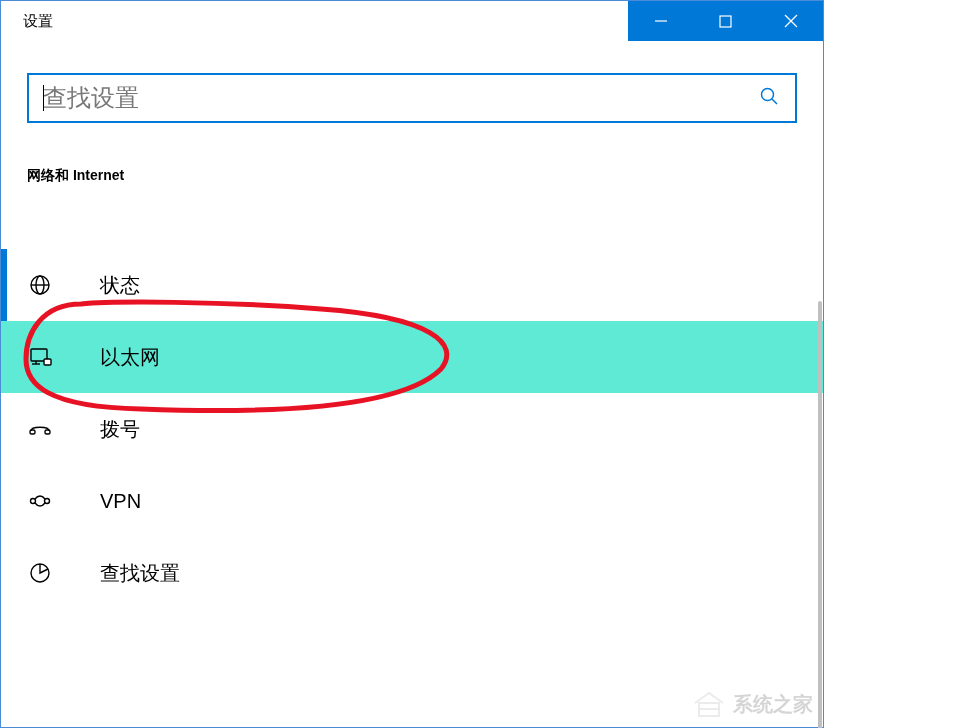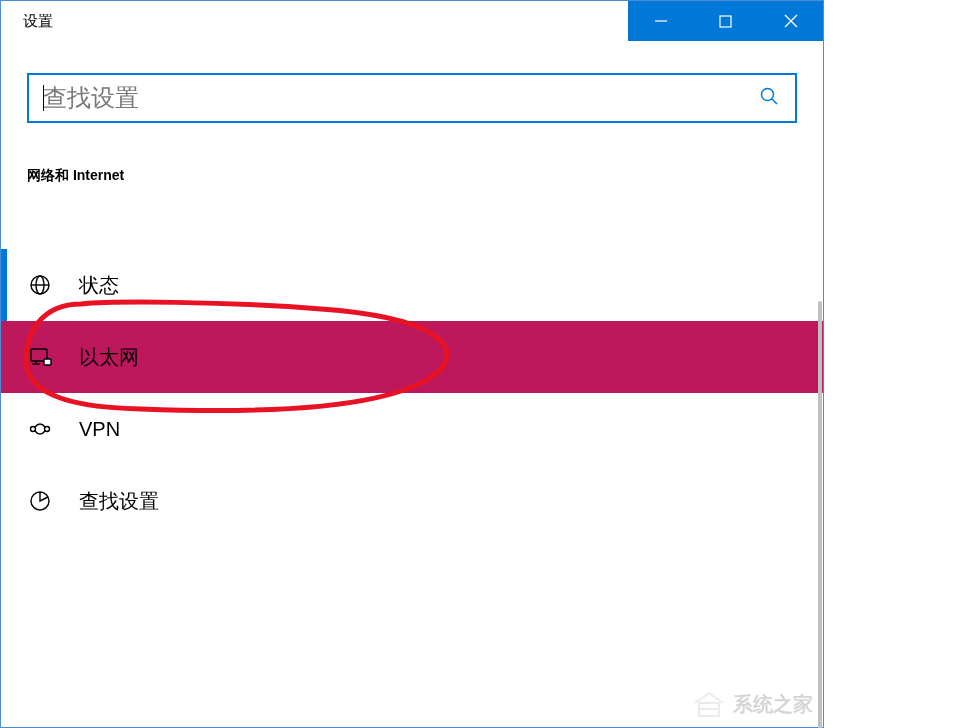--- a/index.html
+++ b/index.html
@@ -104,21 +104,21 @@
     }
     .nav-item {
       height: 72px;
       display: flex;
       align-items: center;
       padding-left: 26px;
       cursor: pointer;
       position: relative;
     }
     .nav-item.selected {
-      background: #be185d;
+      background: #5eead4;
     }
     .nav-item.active-indicator::before {
       content: "";
       position: absolute;
       left: 0;
       top: 0;
       bottom: 0;
       width: 6px;
       background: #0078d7;
     }
@@ -127,20 +127,21 @@
       height: 26px;
       display: flex;
       align-items: center;
       justify-content: center;
       margin-right: 26px;
       flex-shrink: 0;
     }
     .nav-label {
       font-size: 20px;
       color: #000;
+      margin-left: 21px;
     }
     .scrollbar-track {
       position: absolute;
       right: 0;
       top: 40px;
       bottom: 0;
       width: 8px;
       background: transparent;
     }
     .scrollbar-thumb {
@@ -237,20 +238,30 @@
           <svg width="24" height="24" viewBox="0 0 24 24" fill="none" stroke="#000" stroke-width="1.4">
             <rect x="3" y="4" width="16" height="12" rx="1"></rect>
             <rect x="16" y="14" width="7" height="6" rx="1" fill="#fff"></rect>
             <line x1="8" y1="16" x2="8" y2="19"></line>
             <line x1="4" y1="19" x2="12" y2="19"></line>
           </svg>
         </div>
         <div class="nav-label">以太网</div>
       </div>
 
+      <div class="nav-item">
+        <div class="nav-icon">
+          <svg width="24" height="24" viewBox="0 0 24 24" fill="none" stroke="#000" stroke-width="1.4">
+            <path d="M3 14 C3 9, 21 9, 21 14"></path>
+            <rect x="2" y="13" width="5" height="4" rx="1.5"></rect>
+            <rect x="17" y="13" width="5" height="4" rx="1.5"></rect>
+          </svg>
+        </div>
+        <div class="nav-label">拨号</div>
+      </div>
 
       <div class="nav-item">
         <div class="nav-icon">
           <svg width="24" height="24" viewBox="0 0 24 24" fill="none" stroke="#000" stroke-width="1.4">
             <circle cx="5" cy="12" r="2.5"></circle>
             <circle cx="19" cy="12" r="2.5"></circle>
             <path d="M7 10 C10 6, 14 6, 17 10"></path>
             <path d="M7 14 C10 18, 14 18, 17 14"></path>
           </svg>
         </div>

